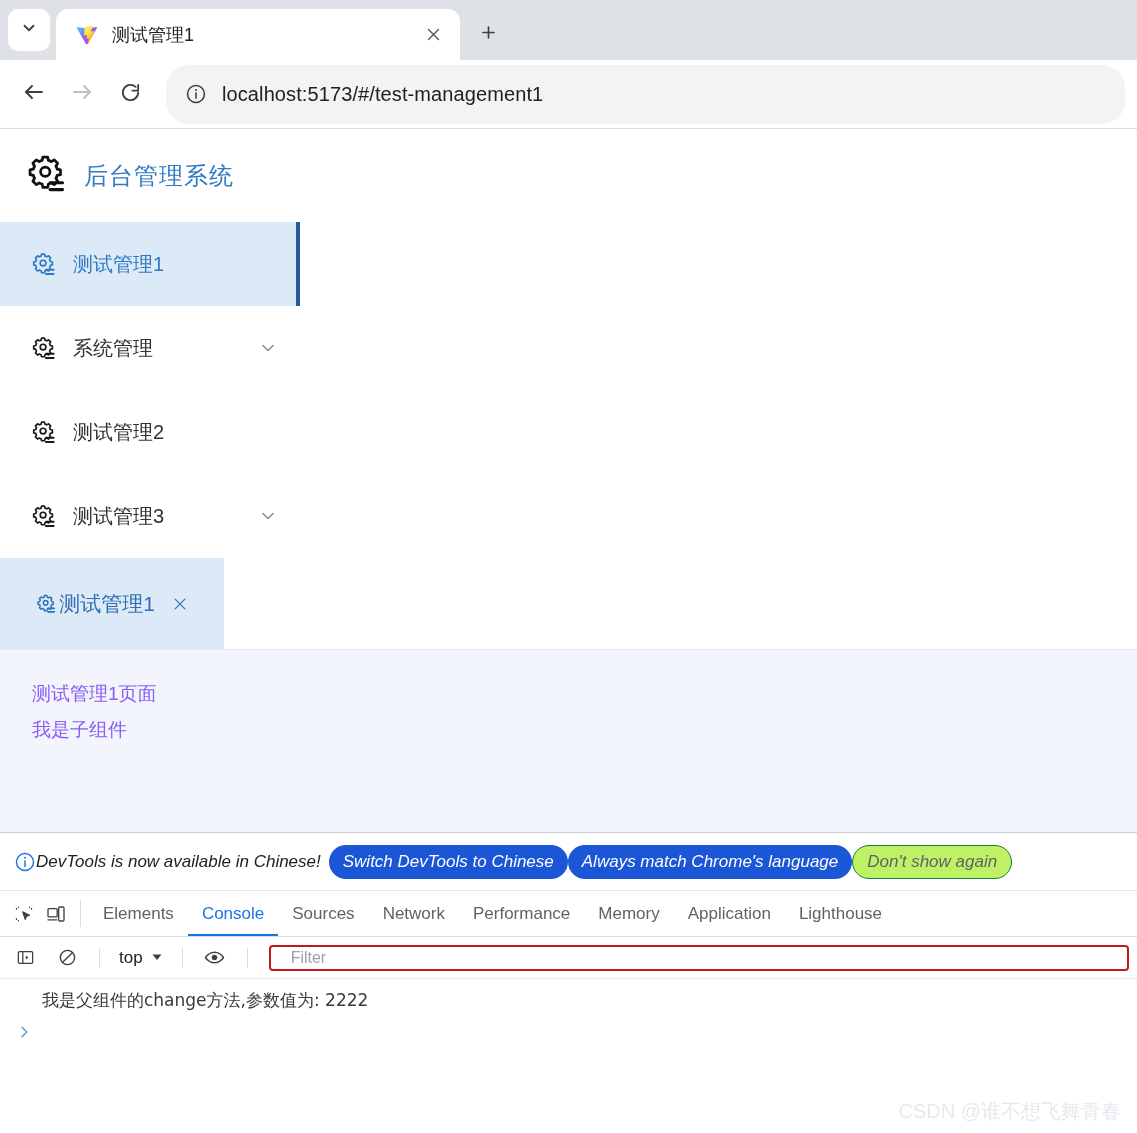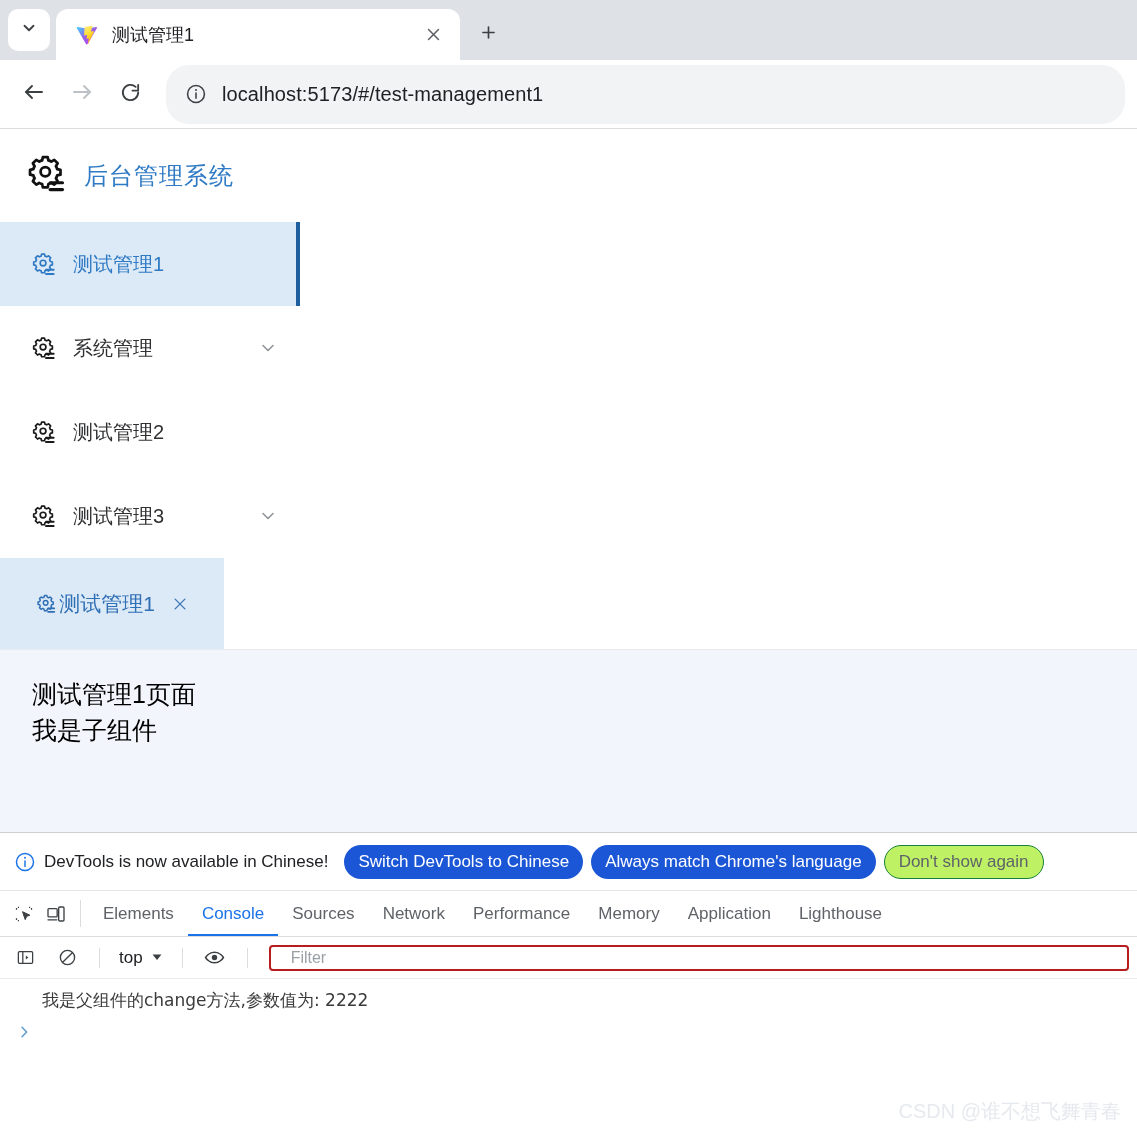--- a/index.html
+++ b/index.html
@@ -191,42 +191,42 @@
     margin-left: 16px;
     display: flex; align-items: center;
     color: #3d78b8;
   }
   .content-body {
     flex: 1;
     background: #f2f5fb;
     padding: 26px 0 0 32px;
   }
   .content-line {
-    font-size: 25px;
-    color: #000000;
+    font-size: 19px;
+    color: #8b5cf6;
     line-height: 36px;
     font-family: "Liberation Sans", sans-serif;
   }
 
   
   .devtools {
     height: 301px;
     background: #ffffff;
     border-top: 1px solid #cdd0d3;
     display: flex;
     flex-direction: column;
   }
   .dt-notice {
     height: 58px;
     display: flex;
     align-items: center;
     padding: 0 14px;
-    gap: 8px;
     flex: none;
     border-bottom: 1px solid #e5e5e5;
+    font-style: italic;
   }
   .dt-notice-icon { flex: none; display: flex; color: #1a73e8; }
   .dt-notice-text {
     font-size: 17px;
     color: #202124;
     margin-right: 8px;
     white-space: nowrap;
   }
   .dt-btn {
     height: 34px;

